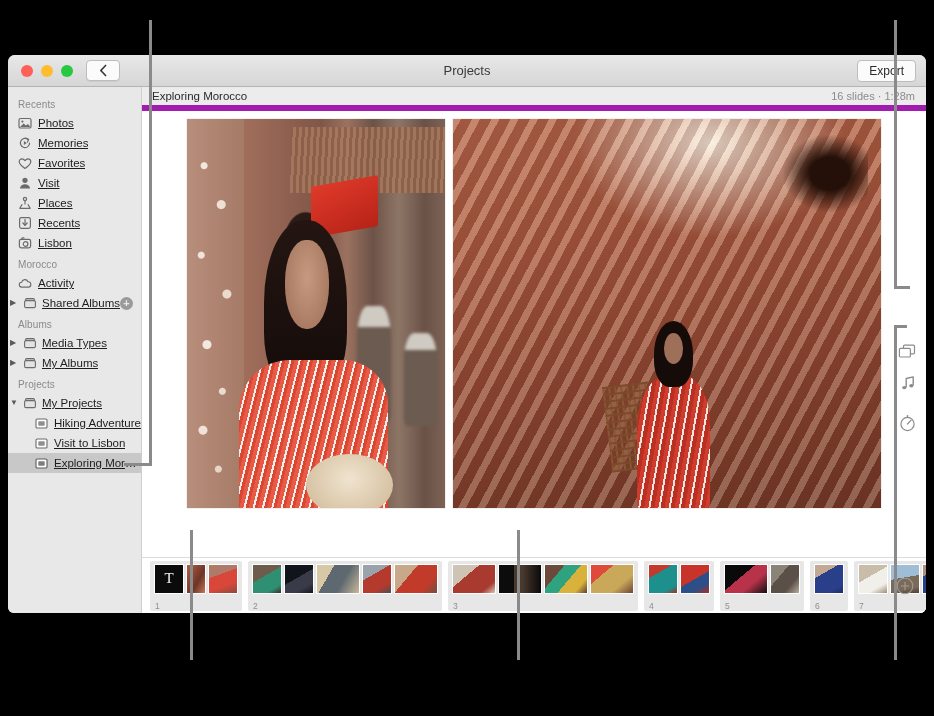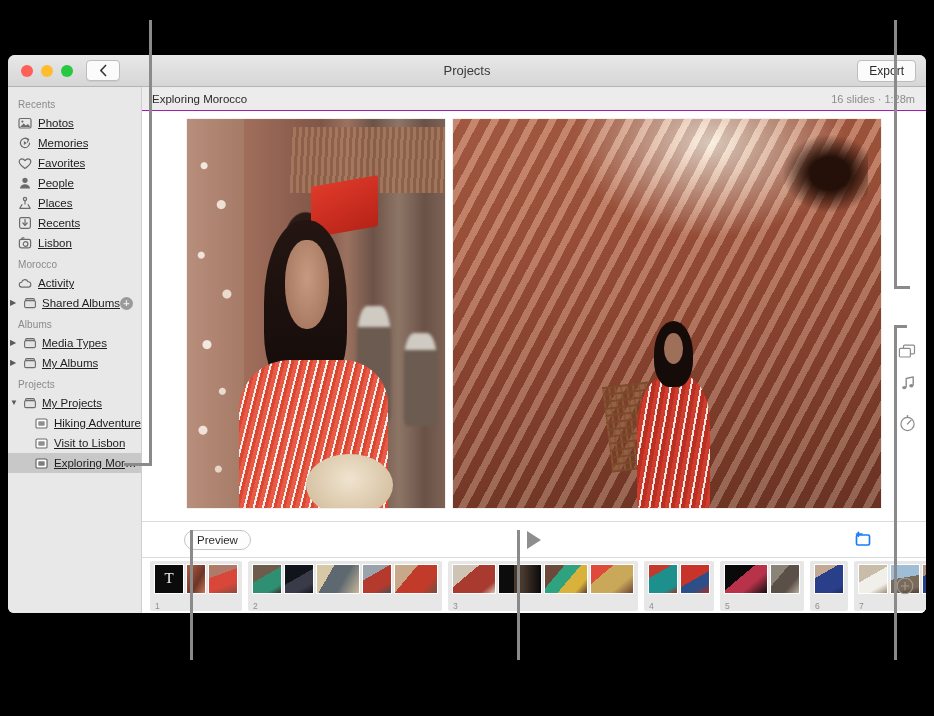--- a/index.html
+++ b/index.html
@@ -84,21 +84,21 @@
   .plus-circle {
     position: absolute; right: 8px; width: 13px; height: 13px; border-radius: 50%;
     background: #9a9a9a; color: #e8e8e8; font-size: 11px; line-height: 12px;
     text-align: center; font-weight: bold;
   }
 
   
   #main { flex: 1; display: flex; flex-direction: column; background: #fff; min-width: 0; }
   #proj-header {
     height: 24px; flex: 0 0 24px; background: #ececec;
-    border-bottom: 1px solid #a21caf;
+    border-bottom: 6px solid #a21caf;
     display: flex; align-items: center; justify-content: space-between;
     padding: 0 11px 0 10px; font-size: 11.5px; color: #2a2a2a;
   }
   #proj-meta { color: #8c8c8c; font-size: 11px; }
 
   #canvas {
     flex: 1; background: #fff; position: relative;
     display: flex; align-items: flex-start; justify-content: center;
     padding: 8px 0 0 0; min-height: 0;
   }
@@ -323,21 +323,21 @@
           <span class="sb-label">Favorites</span>
         </div>
 
         <div class="sb-item">
           <span class="sb-ico">
             <svg width="14" height="14" viewBox="0 0 14 14">
               <circle cx="7" cy="4.3" r="2.6" fill="#6b6b6b"></circle>
               <path d="M1.9 12.4c.5-2.6 2.6-4.1 5.1-4.1s4.6 1.5 5.1 4.1Z" fill="#6b6b6b"></path>
             </svg>
           </span>
-          <span class="sb-label">People</span>
+          <span class="sb-label">Visit</span>
         </div>
 
         <div class="sb-item">
           <span class="sb-ico">
             <svg width="14" height="14" viewBox="0 0 14 14">
               <circle cx="7" cy="2.9" r="1.6" fill="none" stroke="#6b6b6b" stroke-width="1.2"></circle>
               <line x1="7" y1="4.6" x2="7" y2="8.6" stroke="#6b6b6b" stroke-width="1.2"></line>
               <path d="M4.2 8.2 1.8 12.3h10.4L9.8 8.2" fill="none" stroke="#6b6b6b" stroke-width="1.2" stroke-linejoin="round"></path>
             </svg>
           </span>
@@ -480,31 +480,20 @@
             <div class="slide-img right photoB">
               <div class="darkcorner"></div>
               <div class="chair"></div>
               <div class="fig-dress"></div>
               <div class="fig-hair"></div>
               <div class="fig-face"></div>
             </div>
           </div>
         </div>
 
-        <div id="toolbar">
-          <div id="preview-btn">Preview</div>
-          <div id="play-btn"></div>
-          <div id="add-slide-btn">
-            <svg width="22" height="18" viewBox="0 0 22 18">
-              <rect x="4.5" y="4" width="13" height="10" rx="1.4" fill="none" stroke="#1a7df5" stroke-width="1.7"></rect>
-              <line x1="4.5" y1="3" x2="10" y2="3" stroke="#1a7df5" stroke-width="1.7" stroke-linecap="round"></line>
-              <line x1="6.4" y1="1.3" x2="6.4" y2="5.2" stroke="#1a7df5" stroke-width="1.7" stroke-linecap="round"></line>
-            </svg>
-          </div>
-        </div>
 
         <div id="filmstrip">
 
           <div class="group">
             <div class="thumbs">
               <div class="thumb title-thumb">T</div>
               <div class="thumb" style="width:20px;background:linear-gradient(120deg,#b05f45,#6d3526 60%,#c8745a);"></div>
               <div class="thumb" style="background:linear-gradient(160deg,#b07a68 0 35%,#d8473a 35% 70%,#8b4a3c);"></div>
             </div>
             <div class="gnum">1</div>

